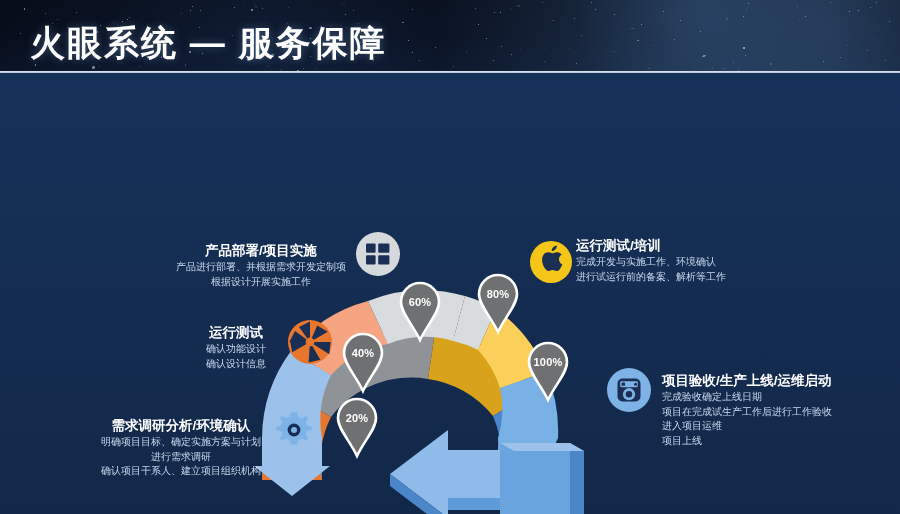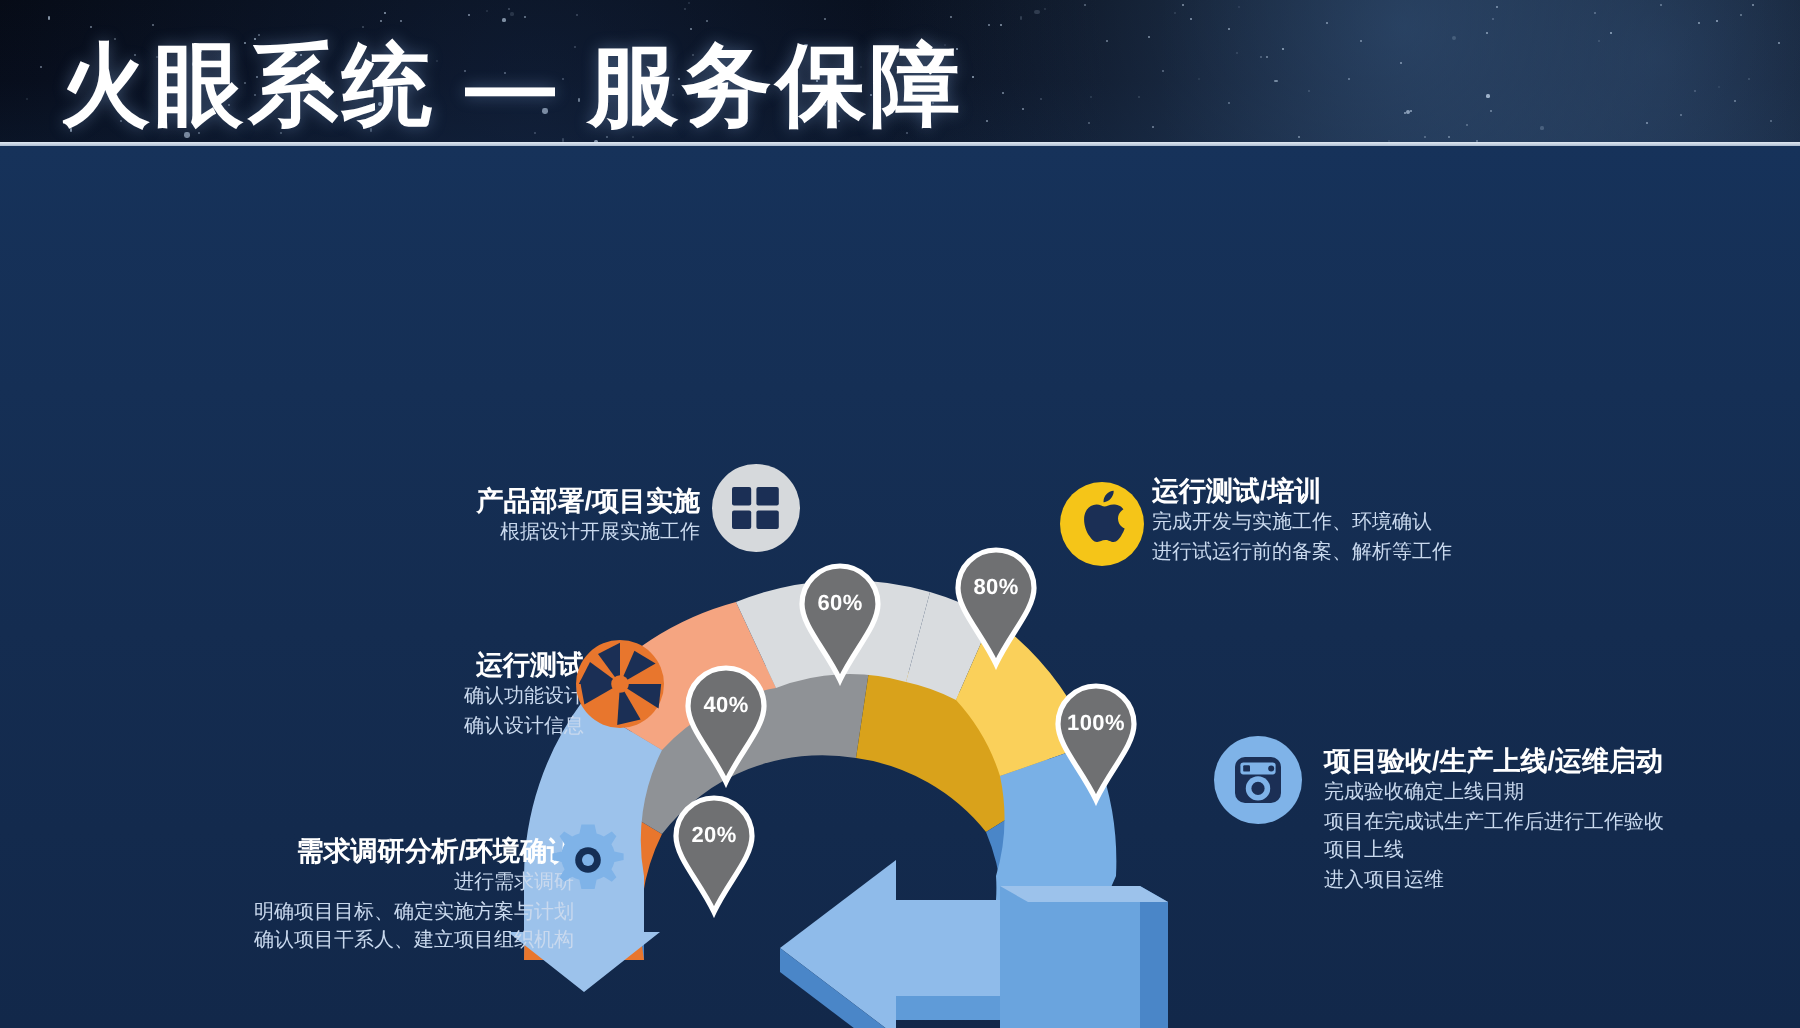--- a/index.html
+++ b/index.html
@@ -22,21 +22,21 @@
     overflow:hidden;
   }
   .stars{position:absolute;inset:0;}
   .star{position:absolute;border-radius:50%;background:#cfe2f7;}
   .header-rule{
     position:absolute;left:0;top:71px;width:900px;height:3px;
     background:linear-gradient(180deg,#dfe8f2 0%,#b9c8da 55%,#6d7f95 100%);
   }
   .title{
     position:absolute;left:30px;top:22px;
-    font-size:45px;font-weight:bold;color:#ffffff;
+    font-size:35px;font-weight:bold;color:#ffffff;
     letter-spacing:2px;line-height:42px;white-space:nowrap;
     text-shadow:0 0 8px rgba(160,200,255,.35);
   }
 
   
   .stage{position:absolute;left:0;top:73px;width:900px;height:441px;
          background:linear-gradient(180deg,#16325A 0%,#142C50 55%,#12284A 100%);}
 
   
   .arch{position:absolute;left:250px;top:125px;width:420px;height:320px;}
@@ -52,21 +52,21 @@
   
   .block{position:absolute;}
   .block .bhead{
     font-size:13.5px;font-weight:bold;color:#ffffff;white-space:nowrap;
     line-height:19px;
   }
   .block .bline{
     font-size:10px;color:#c9d9ee;white-space:nowrap;line-height:14.5px;
   }
   .right .bhead,.right .bline{text-align:left;}
-  .left{text-align:right;}
+  .left{text-align:center;}
   .icon{position:absolute;}
 
   
   #blk-req{left:75px;top:343px;width:212px;}
   #blk-func{left:180px;top:250px;width:112px;}
   #blk-deploy{left:172px;top:168px;width:178px;}
   #blk-test{left:576px;top:163px;width:230px;}
   #blk-accept{left:662px;top:298px;width:236px;}
 
   #ico-gear{left:272px;top:335px;width:44px;height:44px;}
@@ -322,22 +322,22 @@
 
     <div class="pin" id="pin-4" style="left:524px;top:268px;">
       <svg viewBox="0 0 48 62" width="48" height="62">
         <path d="M24,2 C34.5,2 43,10.5 43,21 C43,32 31,44 24,59 C17,44 5,32 5,21 C5,10.5 13.5,2 24,2 Z" fill="#6f7072" stroke="#ffffff" stroke-width="2.6"></path>
       </svg>
       <div class="pinlabel">100%</div>
     </div>
 
     <div class="block left" id="blk-req">
       <div class="bhead">需求调研分析/环境确认</div>
+      <div class="bline">明确项目目标、确定实施方案与计划</div>
       <div class="bline">进行需求调研</div>
-      <div class="bline">明确项目目标、确定实施方案与计划</div>
       <div class="bline">确认项目干系人、建立项目组织机构</div>
     </div>
     <div class="icon" id="ico-gear">
       <svg viewBox="0 0 44 44" width="44" height="44">
         <path fill="#7FB3E8" d="M22,4.2 l3.3,0 l1.0,4.6 a13.8,13.8 0 0 1 3.6,1.5 l4.0,-2.5 l2.3,2.3 l-2.5,4.0
           a13.8,13.8 0 0 1 1.5,3.6 l4.6,1.0 l0,3.3 l-4.6,1.0 a13.8,13.8 0 0 1 -1.5,3.6 l2.5,4.0 l-2.3,2.3
           l-4.0,-2.5 a13.8,13.8 0 0 1 -3.6,1.5 l-1.0,4.6 l-3.3,0 l0,0 l-3.3,0 l-1.0,-4.6 a13.8,13.8 0 0 1 -3.6,-1.5
           l-4.0,2.5 l-2.3,-2.3 l2.5,-4.0 a13.8,13.8 0 0 1 -1.5,-3.6 l-4.6,-1.0 l0,-3.3 l4.6,-1.0
           a13.8,13.8 0 0 1 1.5,-3.6 l-2.5,-4.0 l2.3,-2.3 l4.0,2.5 a13.8,13.8 0 0 1 3.6,-1.5 l1.0,-4.6 Z"></path>
         <circle cx="22" cy="22" r="6.4" fill="#152F56"></circle>
@@ -360,20 +360,21 @@
           <path d="M24,24 L34.3,41.8 L22.6,44.5 Z"></path>
           <path d="M24,24 L6.2,34.3 L4.0,22.4 Z"></path>
           <path d="M24,24 L3.4,24 L9.0,13.0 Z"></path>
         </g>
         <circle cx="24" cy="24" r="4.4" fill="#E8762D"></circle>
       </svg>
     </div>
 
     <div class="block left" id="blk-deploy">
       <div class="bhead">产品部署/项目实施</div>
+      <div class="bline">产品进行部署、并根据需求开发定制项</div>
       <div class="bline">根据设计开展实施工作</div>
     </div>
     <div class="icon" id="ico-windows">
       <svg viewBox="0 0 46 46" width="46" height="46">
         <circle cx="23" cy="23" r="22" fill="#D6D9DC"></circle>
         <g fill="#1B2F55">
           <rect x="11" y="12.5" width="9.6" height="9.2" rx="1"></rect>
           <rect x="23.2" y="12.5" width="11.2" height="9.2" rx="1"></rect>
           <rect x="11" y="24.3" width="9.6" height="9.2" rx="1"></rect>
           <rect x="23.2" y="24.3" width="11.2" height="9.2" rx="1"></rect>
@@ -396,22 +397,22 @@
           c1.6,-0.1 2.2,-1.0 4.1,-1.0 c1.9,0 2.4,1.0 4.1,1.0 c1.7,0 2.8,-1.5 3.8,-3.1
           c1.2,-1.8 1.7,-3.5 1.7,-3.6 c0,0 -3.3,-1.3 -3.3,-5.0 c0,-3.1 2.6,-4.6 2.7,-4.7
           C31.4,12.5 29.2,12.3 28.0,12.2 Z"></path>
       </svg>
     </div>
 
     <div class="block right" id="blk-accept">
       <div class="bhead">项目验收/生产上线/运维启动</div>
       <div class="bline">完成验收确定上线日期</div>
       <div class="bline">项目在完成试生产工作后进行工作验收</div>
+      <div class="bline">进入项目运维</div>
       <div class="bline">项目上线</div>
-      <div class="bline">进入项目运维</div>
     </div>
     <div class="icon" id="ico-instagram">
       <svg viewBox="0 0 46 46" width="46" height="46">
         <circle cx="23" cy="23" r="22" fill="#7FB3E8"></circle>
         <rect x="11.5" y="11.5" width="23" height="23" rx="5" fill="#1B2F55"></rect>
         <rect x="14.2" y="14.2" width="17.6" height="6.0" rx="1.4" fill="#7FB3E8"></rect>
         <rect x="15.6" y="15.6" width="3.4" height="3.2" rx="0.6" fill="#1B2F55"></rect>
         <circle cx="23" cy="27.2" r="6.1" fill="#7FB3E8"></circle>
         <circle cx="23" cy="27.2" r="3.3" fill="#1B2F55"></circle>
         <circle cx="29.6" cy="17.2" r="1.5" fill="#1B2F55"></circle>

